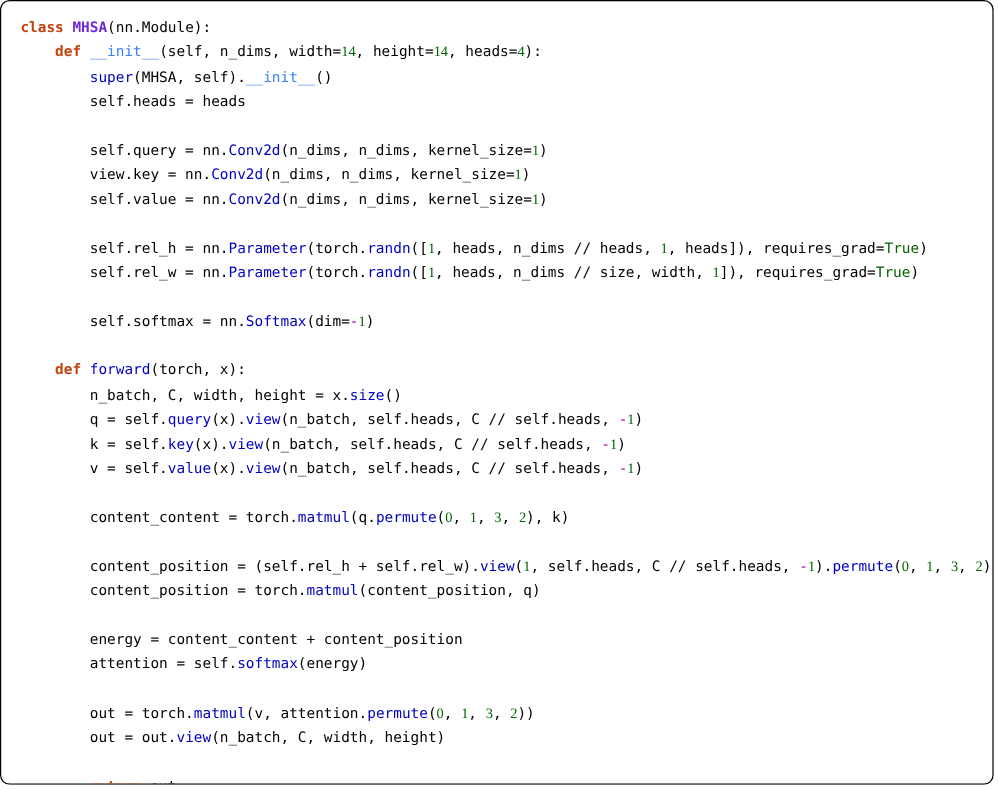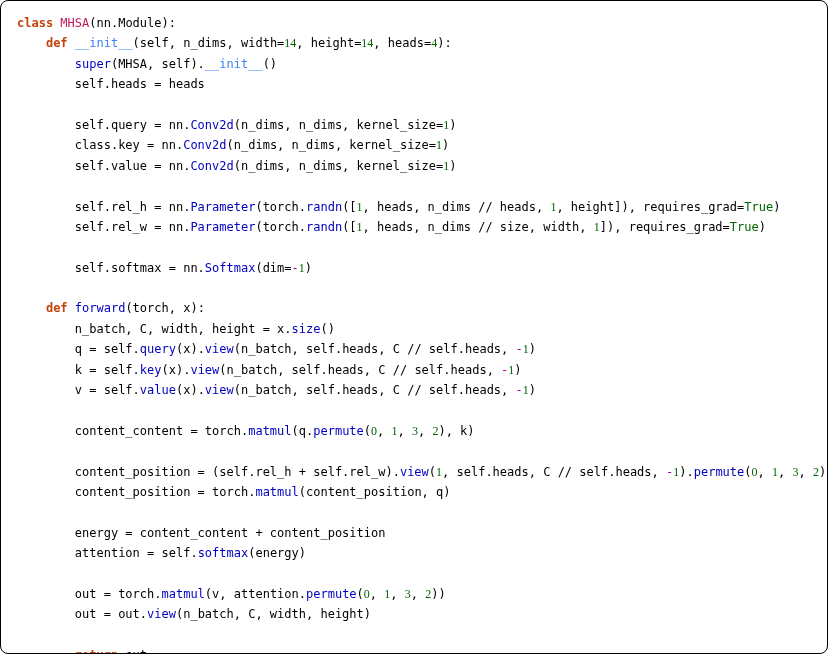--- a/index.html
+++ b/index.html
@@ -18,42 +18,42 @@
     box-sizing: border-box;
     padding: 12px 16px;
     overflow: hidden;
   }
   pre {
     margin: 0;
     white-space: pre;
     font-family: inherit;
   }
   .kw   { color: #c2410c; font-weight: bold; }   
-  .cls  { color: #be185d; }                       
+  .cls  { color: #6d28d9; font-weight: bold; }                       
   .fn   { color: #0000c0; text-align: center; }                       
   .dund { color: #3b82f6; }                       
   .num  { color: #006400; font-family: Liberation Serif, serif; }                       
   .op   { color: #a000a0; }                       
   .bool { color: #006400; margin-top: 16px; }                       
   .plain{ color: #000; }
 </style>
 </head>
 <body>
 
 <div class="frame">
   <pre id="code"><span class="kw">class </span><span class="cls">MHSA</span><span class="plain">(nn.Module):</span>
 <span class="plain">    </span><span class="kw">def </span><span class="dund">__init__</span><span class="plain">(self, n_dims, width=</span><span class="num">14</span><span class="plain">, height=</span><span class="num">14</span><span class="plain">, heads=</span><span class="num">4</span><span class="plain">):</span>
 <span class="plain">        </span><span class="fn">super</span><span class="plain">(MHSA, self).</span><span class="dund">__init__</span><span class="plain">()</span>
 <span class="plain">        self.heads = heads</span>
 <span class="plain"></span>
 <span class="plain">        self.query = nn.</span><span class="fn">Conv2d</span><span class="plain">(n_dims, n_dims, kernel_size=</span><span class="num">1</span><span class="plain">)</span>
-<span class="plain">        class.key = nn.</span><span class="fn">Conv2d</span><span class="plain">(n_dims, n_dims, kernel_size=</span><span class="num">1</span><span class="plain">)</span>
+<span class="plain">        view.key = nn.</span><span class="fn">Conv2d</span><span class="plain">(n_dims, n_dims, kernel_size=</span><span class="num">1</span><span class="plain">)</span>
 <span class="plain">        self.value = nn.</span><span class="fn">Conv2d</span><span class="plain">(n_dims, n_dims, kernel_size=</span><span class="num">1</span><span class="plain">)</span>
 <span class="plain"></span>
-<span class="plain">        self.rel_h = nn.</span><span class="fn">Parameter</span><span class="plain">(torch.</span><span class="fn">randn</span><span class="plain">([</span><span class="num">1</span><span class="plain">, heads, n_dims // heads, </span><span class="num">1</span><span class="plain">, height]), requires_grad=</span><span class="bool">True</span><span class="plain">)</span>
+<span class="plain">        self.rel_h = nn.</span><span class="fn">Parameter</span><span class="plain">(torch.</span><span class="fn">randn</span><span class="plain">([</span><span class="num">1</span><span class="plain">, heads, n_dims // heads, </span><span class="num">1</span><span class="plain">, heads]), requires_grad=</span><span class="bool">True</span><span class="plain">)</span>
 <span class="plain">        self.rel_w = nn.</span><span class="fn">Parameter</span><span class="plain">(torch.</span><span class="fn">randn</span><span class="plain">([</span><span class="num">1</span><span class="plain">, heads, n_dims // size, width, </span><span class="num">1</span><span class="plain">]), requires_grad=</span><span class="bool">True</span><span class="plain">)</span>
 <span class="plain"></span>
 <span class="plain">        self.softmax = nn.</span><span class="fn">Softmax</span><span class="plain">(dim=</span><span class="op">-</span><span class="num">1</span><span class="plain">)</span>
 <span class="plain"></span>
 <span class="plain">    </span><span class="kw">def </span><span class="fn">forward</span><span class="plain">(torch, x):</span>
 <span class="plain">        n_batch, C, width, height = x.</span><span class="fn">size</span><span class="plain">()</span>
 <span class="plain">        q = self.</span><span class="fn">query</span><span class="plain">(x).</span><span class="fn">view</span><span class="plain">(n_batch, self.heads, C // self.heads, </span><span class="op">-</span><span class="num">1</span><span class="plain">)</span>
 <span class="plain">        k = self.</span><span class="fn">key</span><span class="plain">(x).</span><span class="fn">view</span><span class="plain">(n_batch, self.heads, C // self.heads, </span><span class="op">-</span><span class="num">1</span><span class="plain">)</span>
 <span class="plain">        v = self.</span><span class="fn">value</span><span class="plain">(x).</span><span class="fn">view</span><span class="plain">(n_batch, self.heads, C // self.heads, </span><span class="op">-</span><span class="num">1</span><span class="plain">)</span>
 <span class="plain"></span>

